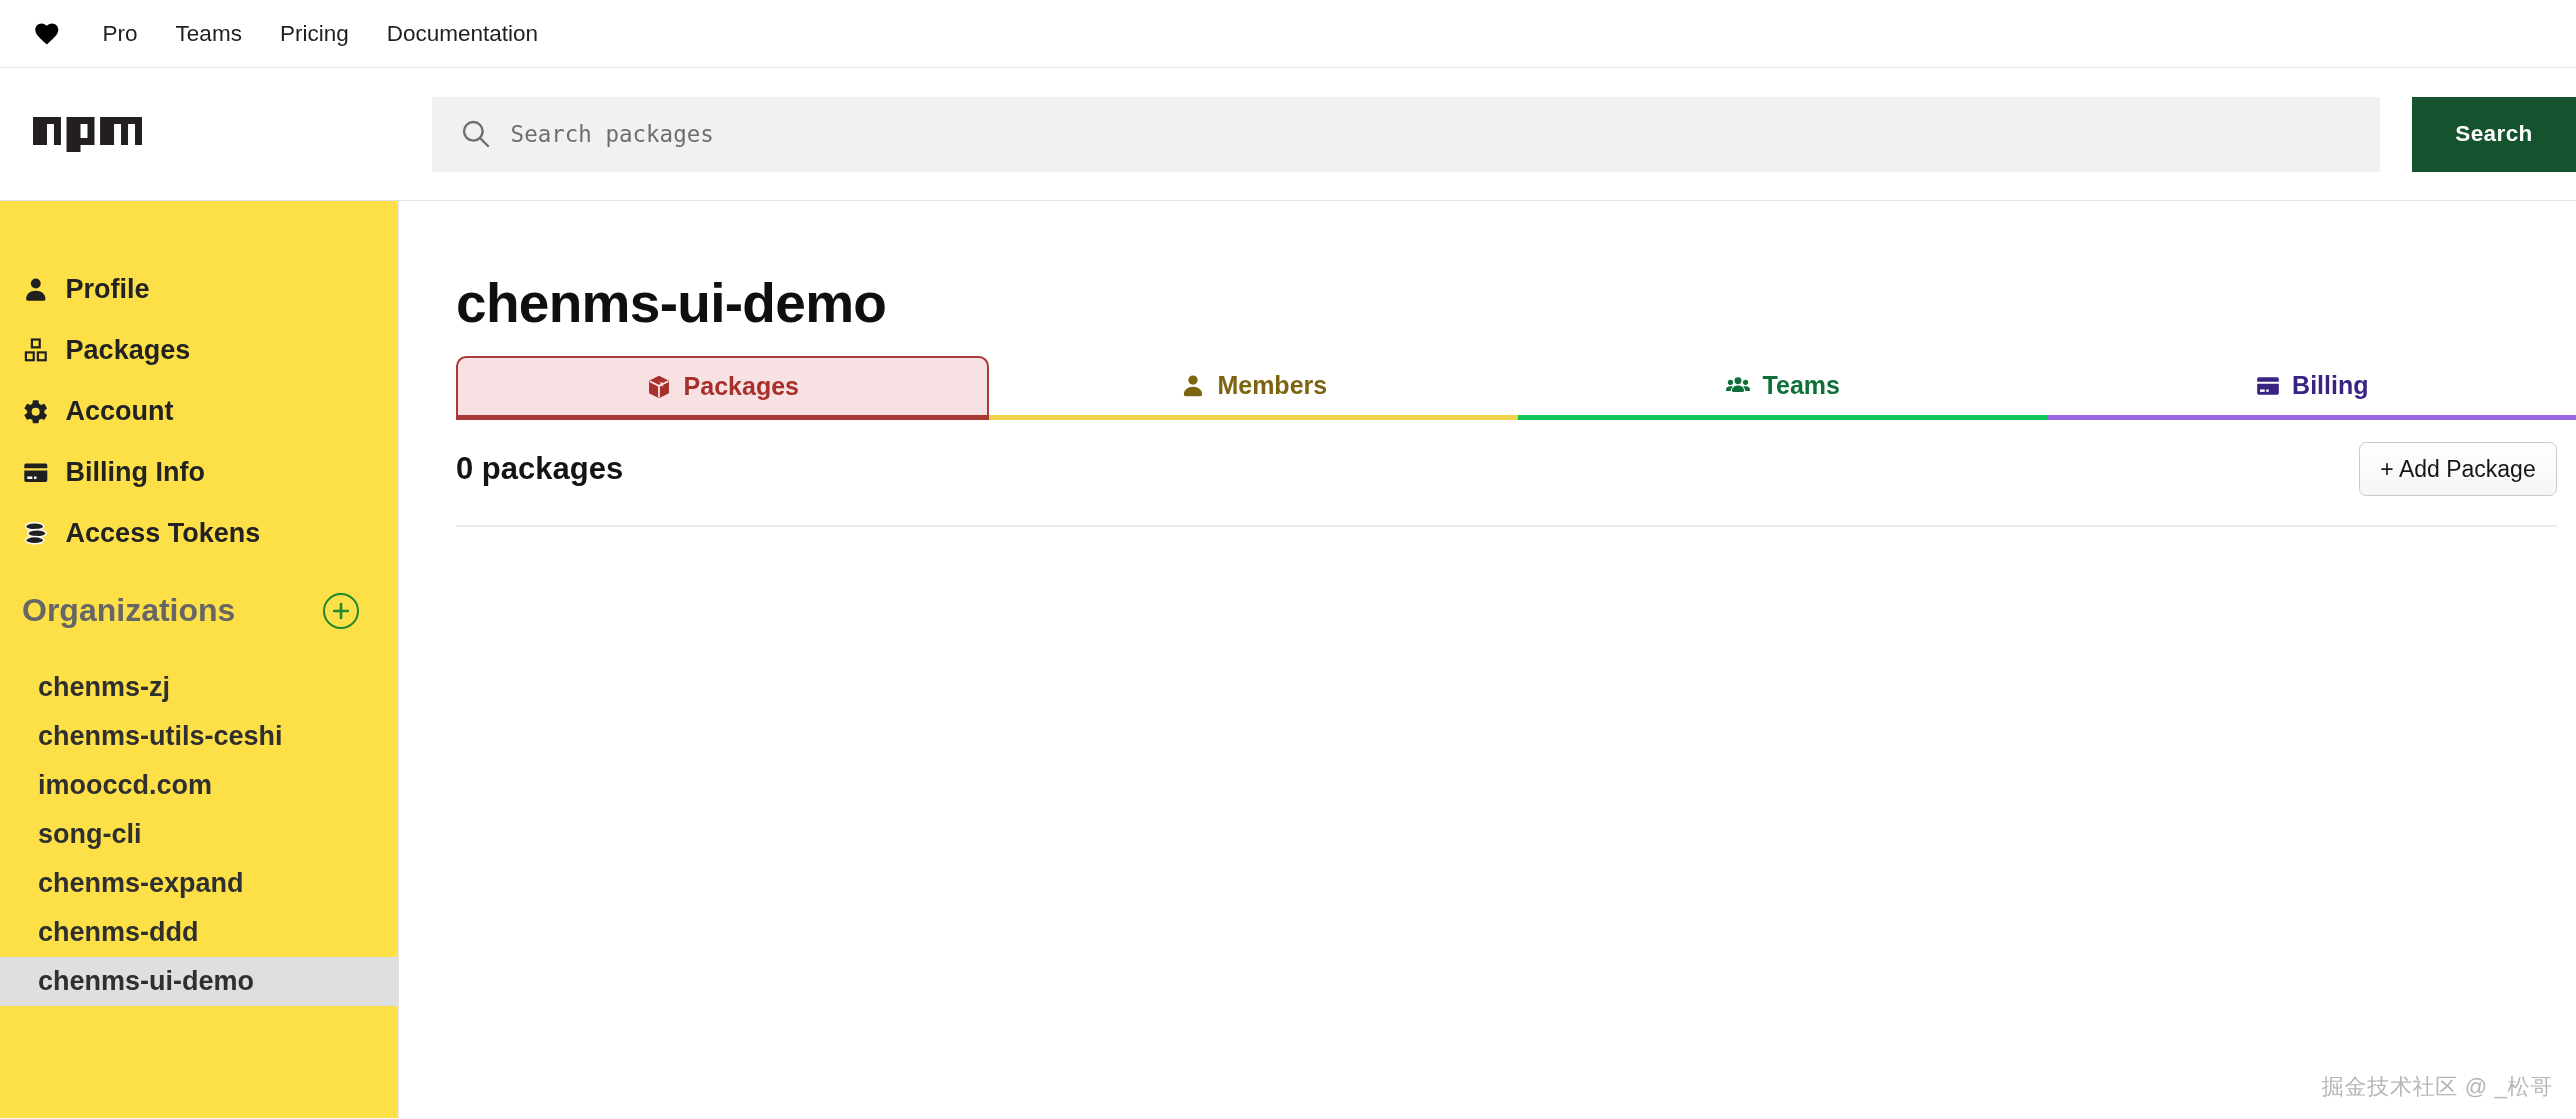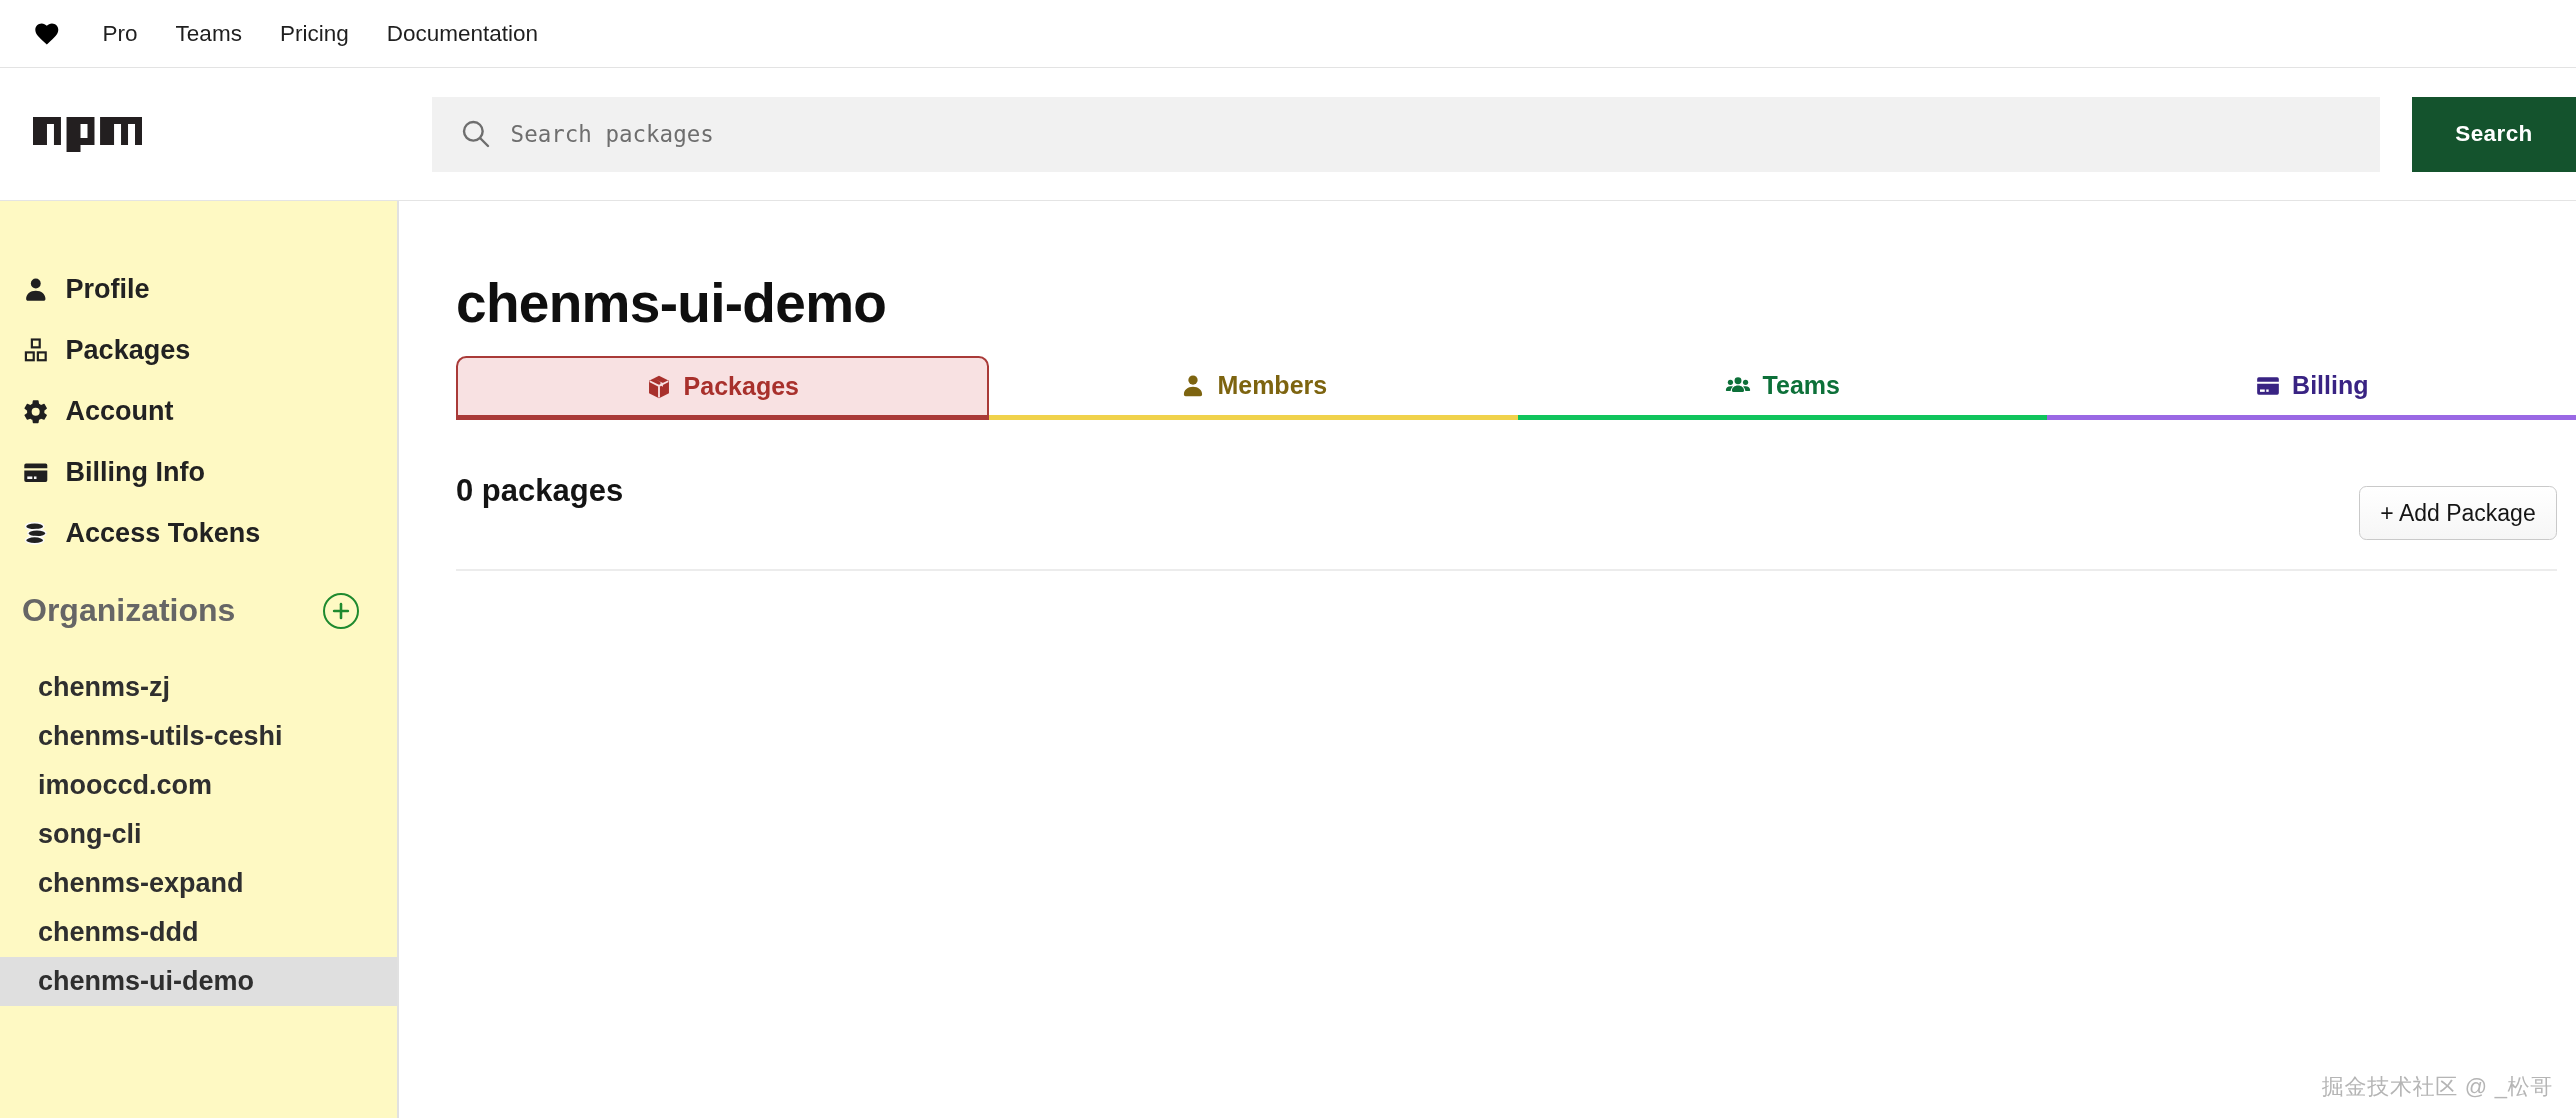--- a/index.html
+++ b/index.html
@@ -23,21 +23,21 @@
   .search-input { flex:1; border:none; outline:none; background:transparent; margin-left:19px;
                   font-family:"DejaVu Sans Mono", monospace; font-size:22.5px; color:#333; }
   .search-input::placeholder { color:#6e6e6e; }
   .search-btn { width:164px; background:#14532d; color:#fff; border:none; font-size:22.5px;
                 font-weight:600; font-family:"Liberation Sans", sans-serif; letter-spacing:0.4px; cursor:pointer;margin-left:32px; }
 
   
   .page-body { display:flex; height:917px; }
 
   
-  .sidebar { width:399px; background:#fef9c3; border-right:2.2px solid #e1e1e1; flex:0 0 auto; }
+  .sidebar { width:399px; background:#fde047; border-right:2.2px solid #e1e1e1; flex:0 0 auto; }
   .side-menu { padding-top:58px; }
   .side-item { height:61px; display:flex; align-items:center; padding-left:22px; gap:16px; cursor:pointer; }
   .side-item svg { width:27.6px; height:27.6px; color:#202020; flex:0 0 auto; }
   .side-item .lbl { font-size:27px; font-weight:600; color:#222; }
 
   .org-header { margin-top:26px; height:41px; display:flex; align-items:center;
                 justify-content:space-between; padding:0 38px 0 22px; }
   .org-title { font-size:32px; font-weight:600; color:#666; }
   .org-add { width:36px; height:36px; border:2.2px solid #1f8a2f; border-radius:50%;
              color:#1f8a2f; background:transparent; display:flex; align-items:center;
@@ -62,21 +62,21 @@
   .tab-packages { background:#f8e1e2; border:2.9px solid #a93a38; border-bottom:5.8px solid #a93a38;
                   border-radius:10.2px 10.2px 0 0; color:#a8302c; }
   .tab-members { color:#7d6410; border-bottom-color:#f0d24b; }
   .tab-teams   { color:#0d7039; border-bottom-color:#10c45c; }
   .tab-billing { color:#392383; border-bottom-color:#9a68e4; }
 
   .count-row { margin:22px 19px 0 0; display:flex; align-items:center; justify-content:space-between; }
   .pkg-count { font-size:31px; font-weight:700; color:#141414; }
   .add-pkg-btn { font-family:"Liberation Sans", sans-serif; font-size:23px; color:#151515;
                  background:linear-gradient(#ffffff,#f6f6f6); border:1.5px solid #c9c9c9;
-                 border-radius:7.3px; padding:12.3px 20.3px; cursor:pointer;margin-top:44px; }
+                 border-radius:7.3px; padding:12.3px 20.3px; cursor:pointer; }
   .divider { margin:29px 19px 0 0; border-top:2.2px solid #ececec; }
 
   .watermark { position:absolute; right:23px; bottom:16px; font-size:22px; color:#b5b5b5;
                text-shadow:1.5px 1.5px 0 #ffffff; letter-spacing:0.7px; }
 </style>
 </head>
 <body>
 
 <div class="topnav">
   <svg class="heart" viewBox="0 0 24 24">

